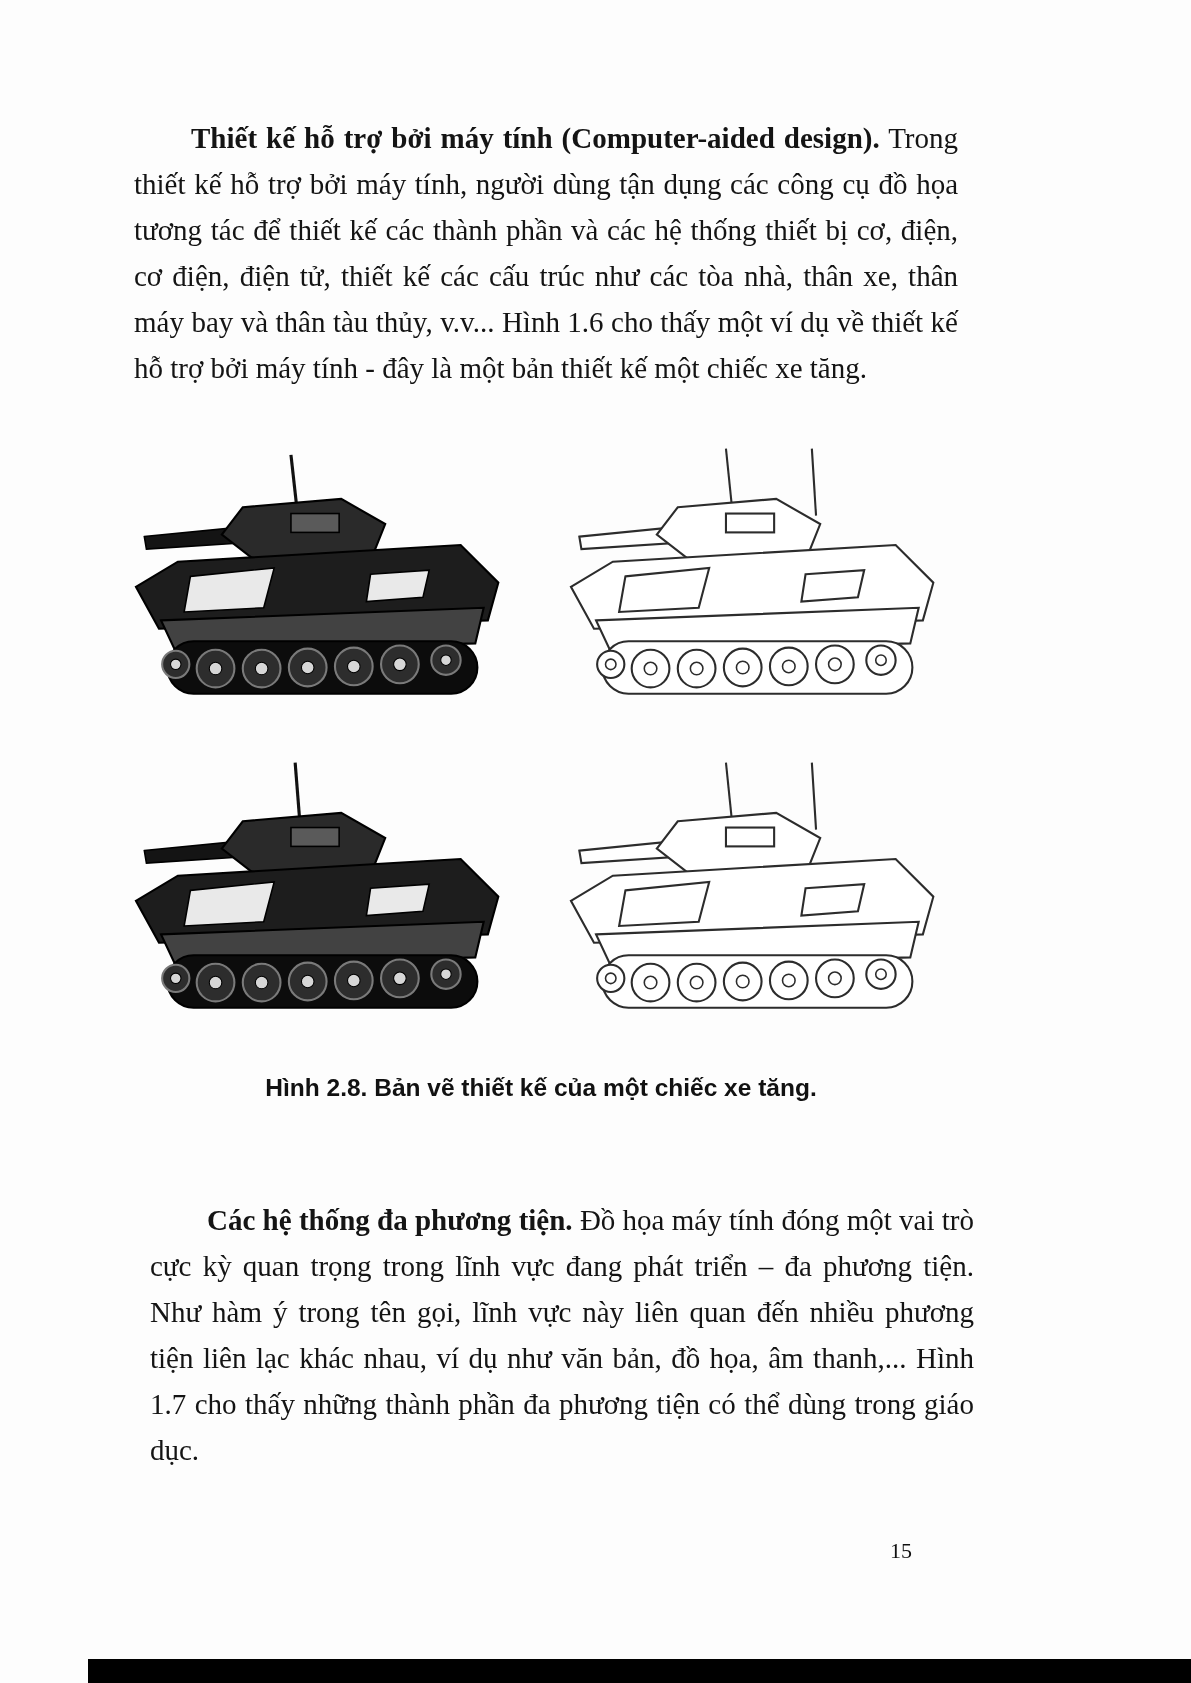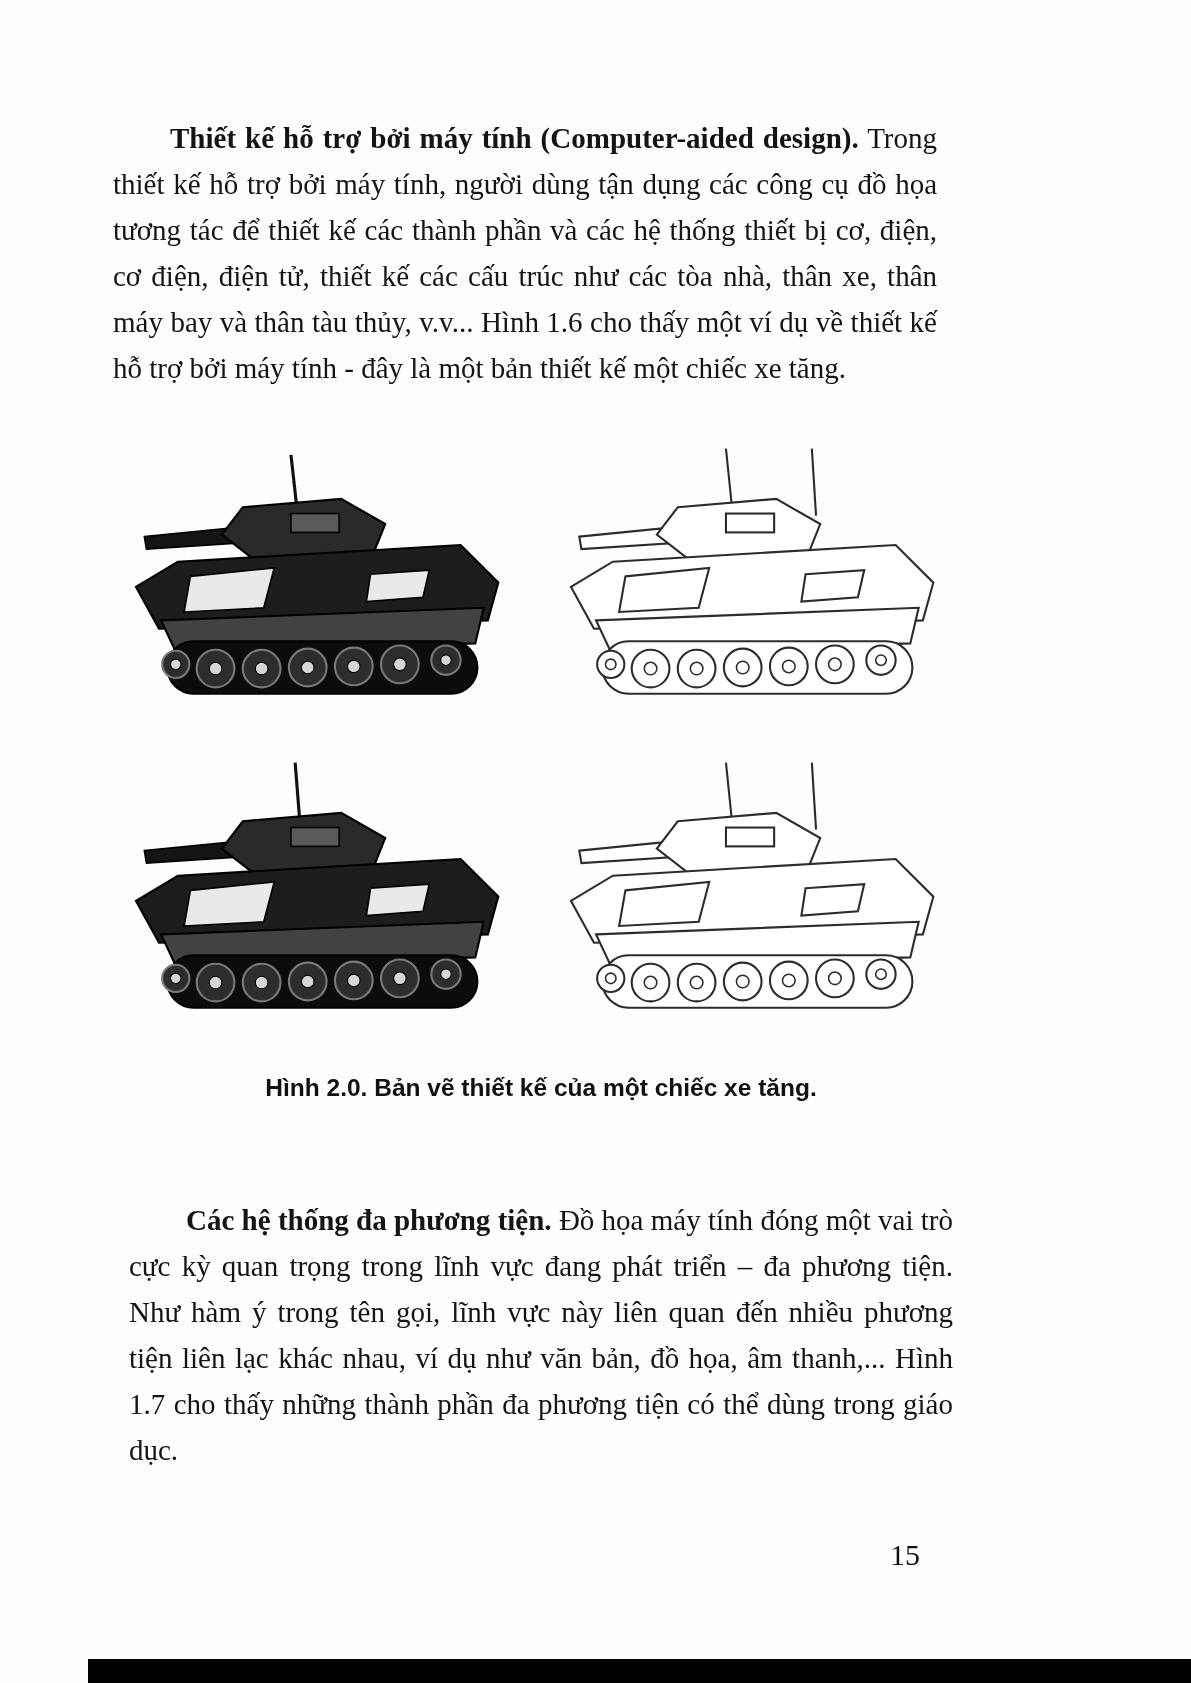--- a/index.html
+++ b/index.html
@@ -2,21 +2,21 @@
 <html><head>
 <meta charset="utf-8">
 <style>
   html,body{margin:0;padding:0;}
   body{
     width:1191px;height:1683px;position:relative;
     background:#fdfdfd;overflow:hidden;
     font-family:"Liberation Serif",serif;color:#141414;
   }
   .para{
-    position:absolute;left:113px;width:824px;
+    position:absolute;left:134px;width:824px;
     font-size:29px;line-height:46px;text-align:justify;
   }
   .para .lead{font-weight:bold;}
   #para1{top:86px;text-indent:57px;}
   #para2{top:1168px;text-indent:57px;margin-left:16px;}
 
   .figure{
     position:absolute;top:446px;left:103px;width:856px;
     display:grid;grid-template-columns:1fr 1fr;
     column-gap:14px;row-gap:26px;
@@ -44,21 +44,21 @@
   }
   .wire .hub{fill:#ffffff;stroke:#2c2c2c;stroke-width:1.5;}
 
   .caption{
     position:absolute;top:1074px;left:129px;width:824px;
     text-align:center;font-family:"Liberation Sans",sans-serif;
     font-weight:bold;font-size:24.5px;color:#111;
   }
   .pageno{
     position:absolute;top:1538px;left:890px;
-    font-size:30px;color:#111;
+    font-size:22px;color:#111;
   }
   .scanbar{
     position:absolute;left:88px;right:0;bottom:0;height:24px;background:#000;
   }
 </style>
 </head>
 <body>
 
 <p class="para" id="para1"><span class="lead">Thiết kế hỗ trợ bởi máy tính (Computer-aided design).</span><span> Trong thiết kế hỗ trợ bởi máy tính, người dùng tận dụng các công cụ đồ họa tương tác để thiết kế các thành phần và các hệ thống thiết bị cơ, điện, cơ điện, điện tử, thiết kế các cấu trúc như các tòa nhà, thân xe, thân máy bay và thân tàu thủy, v.v... Hình 1.6 cho thấy một ví dụ về thiết kế hỗ trợ bởi máy tính - đây là một bản thiết kế một chiếc xe tăng.</span></p>
 
@@ -172,19 +172,19 @@
       <circle class="wheel" cx="228" cy="208" r="18"></circle>
         <circle class="hub" cx="228" cy="208" r="6"></circle>
       <circle class="wheel" cx="272" cy="206" r="18"></circle>
         <circle class="hub" cx="272" cy="206" r="6"></circle>
       <circle class="wheel" cx="316" cy="202" r="14"></circle>
         <circle class="hub" cx="316" cy="202" r="5"></circle>
     </svg>
   </div>
 </div>
 
-<div class="caption">Hình 2.0. Bản vẽ thiết kế của một chiếc xe tăng.</div>
+<div class="caption">Hình 2.8. Bản vẽ thiết kế của một chiếc xe tăng.</div>
 
 <p class="para" id="para2"><span class="lead">Các hệ thống đa phương tiện.</span><span> Đồ họa máy tính đóng một vai trò cực kỳ quan trọng trong lĩnh vực đang phát triển – đa phương tiện. Như hàm ý trong tên gọi, lĩnh vực này liên quan đến nhiều phương tiện liên lạc khác nhau, ví dụ như văn bản, đồ họa, âm thanh,... Hình 1.7 cho thấy những thành phần đa phương tiện có thể dùng trong giáo dục.</span></p>
 
 <div class="pageno">15</div>
 
 <div class="scanbar"></div>
 
 </body></html>

